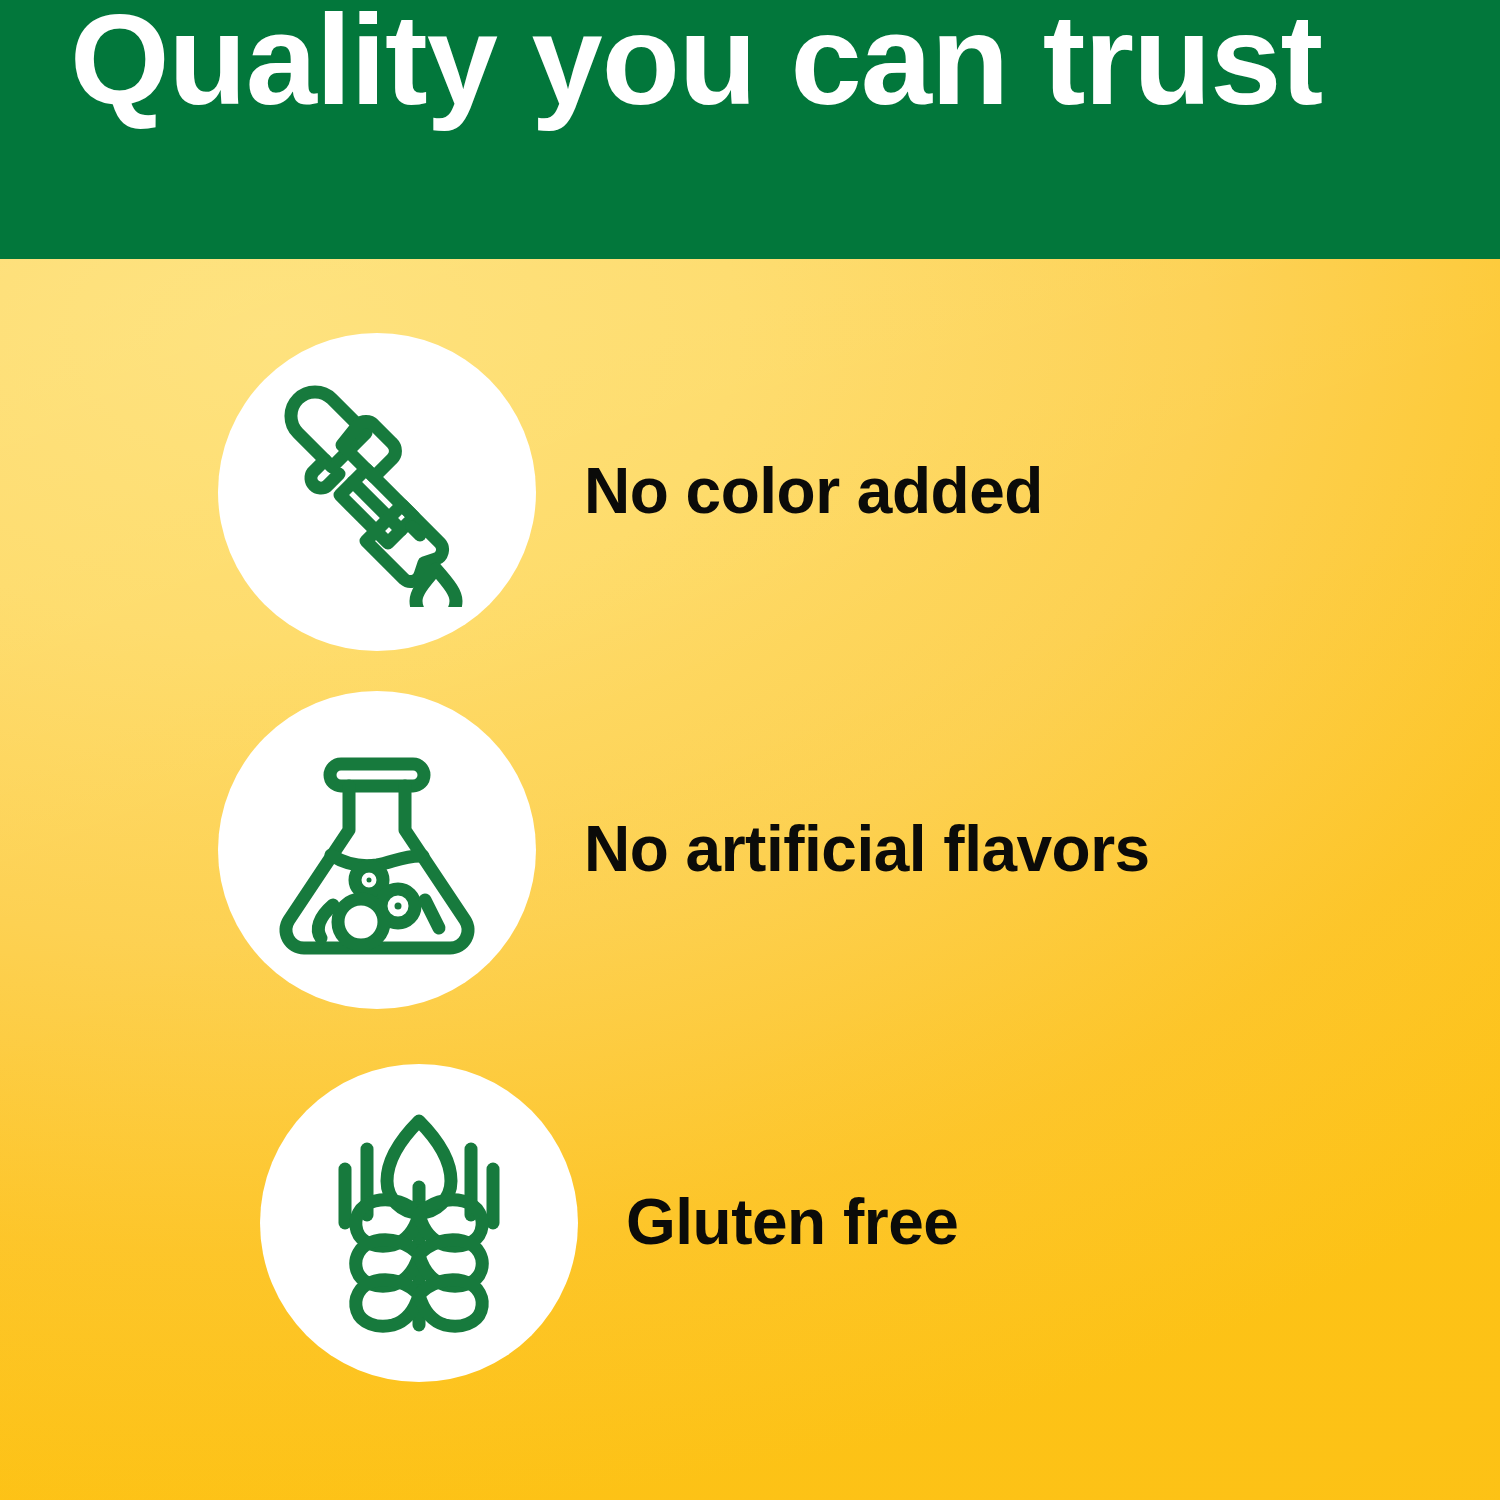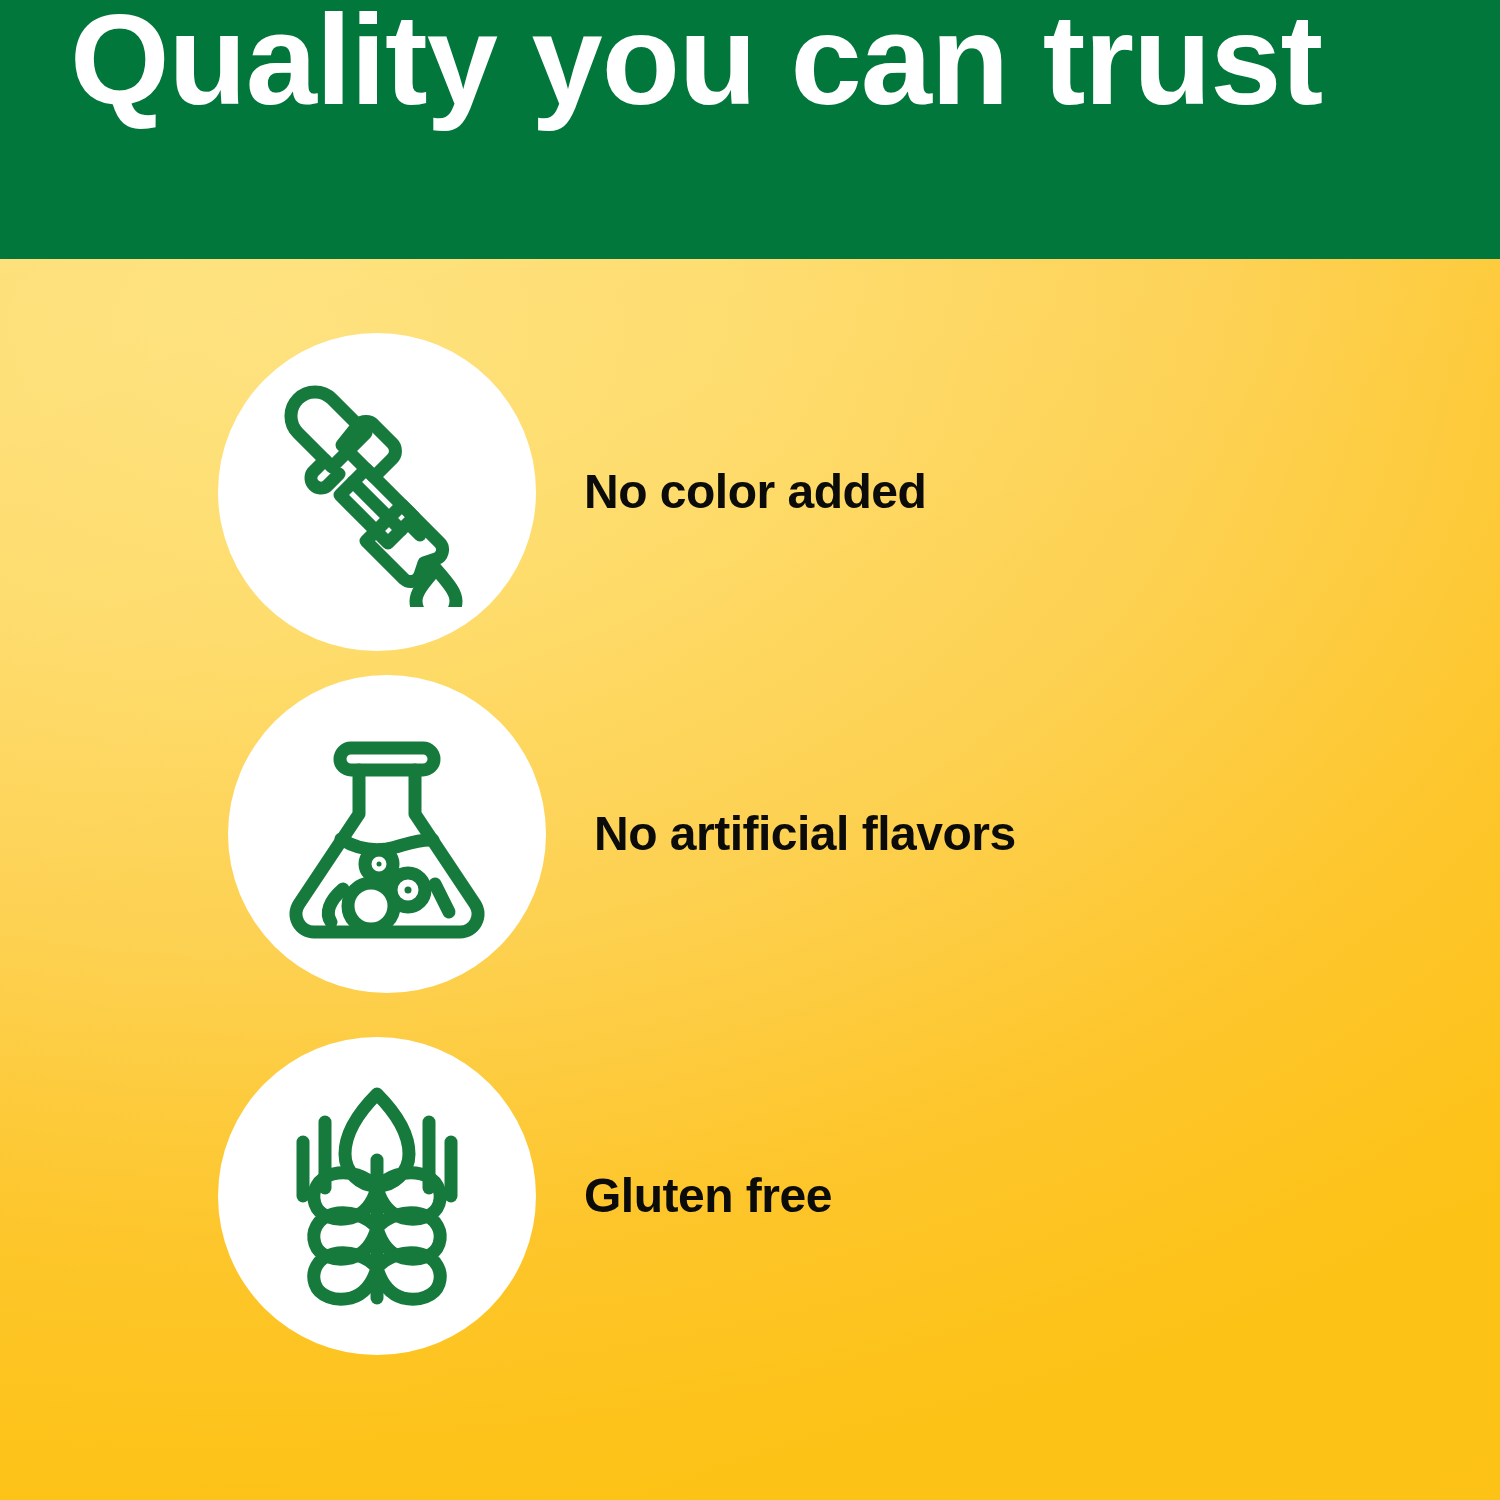--- a/index.html
+++ b/index.html
@@ -50,38 +50,38 @@
 
   
   .features{
     position:absolute; left:0; top:259px; width:1500px; height:1241px;
   }
   .feature{
     position:absolute; left:0; width:1500px;
     display:flex; align-items:center;
   }
   .feature.f1{ top:74px; }
-  .feature.f2{ top:416px;padding-left:10px; }
-  .feature.f3{ top:778px; }
+  .feature.f2{ top:432px; }
+  .feature.f3{ top:805px;padding-left:42px; }
 
   .badge{
     width:318px; height:318px; flex:0 0 318px;
     margin-left:218px;
     background:#FFFFFF;
     border-radius:50%;
     display:flex; align-items:center; justify-content:center;
   }
   .badge svg{ display:block; }
 
   .feature-label{
     margin-left:48px;
     color:#0B0B09;
     font-family:"Liberation Sans", sans-serif;
     font-weight:bold;
-    font-size:48px;
+    font-size:64px;
     line-height:1.05;
     letter-spacing:-0.5px;
     white-space:nowrap;
   }
 </style>
 </head>
 <body>
 
 <div class="banner">
 

